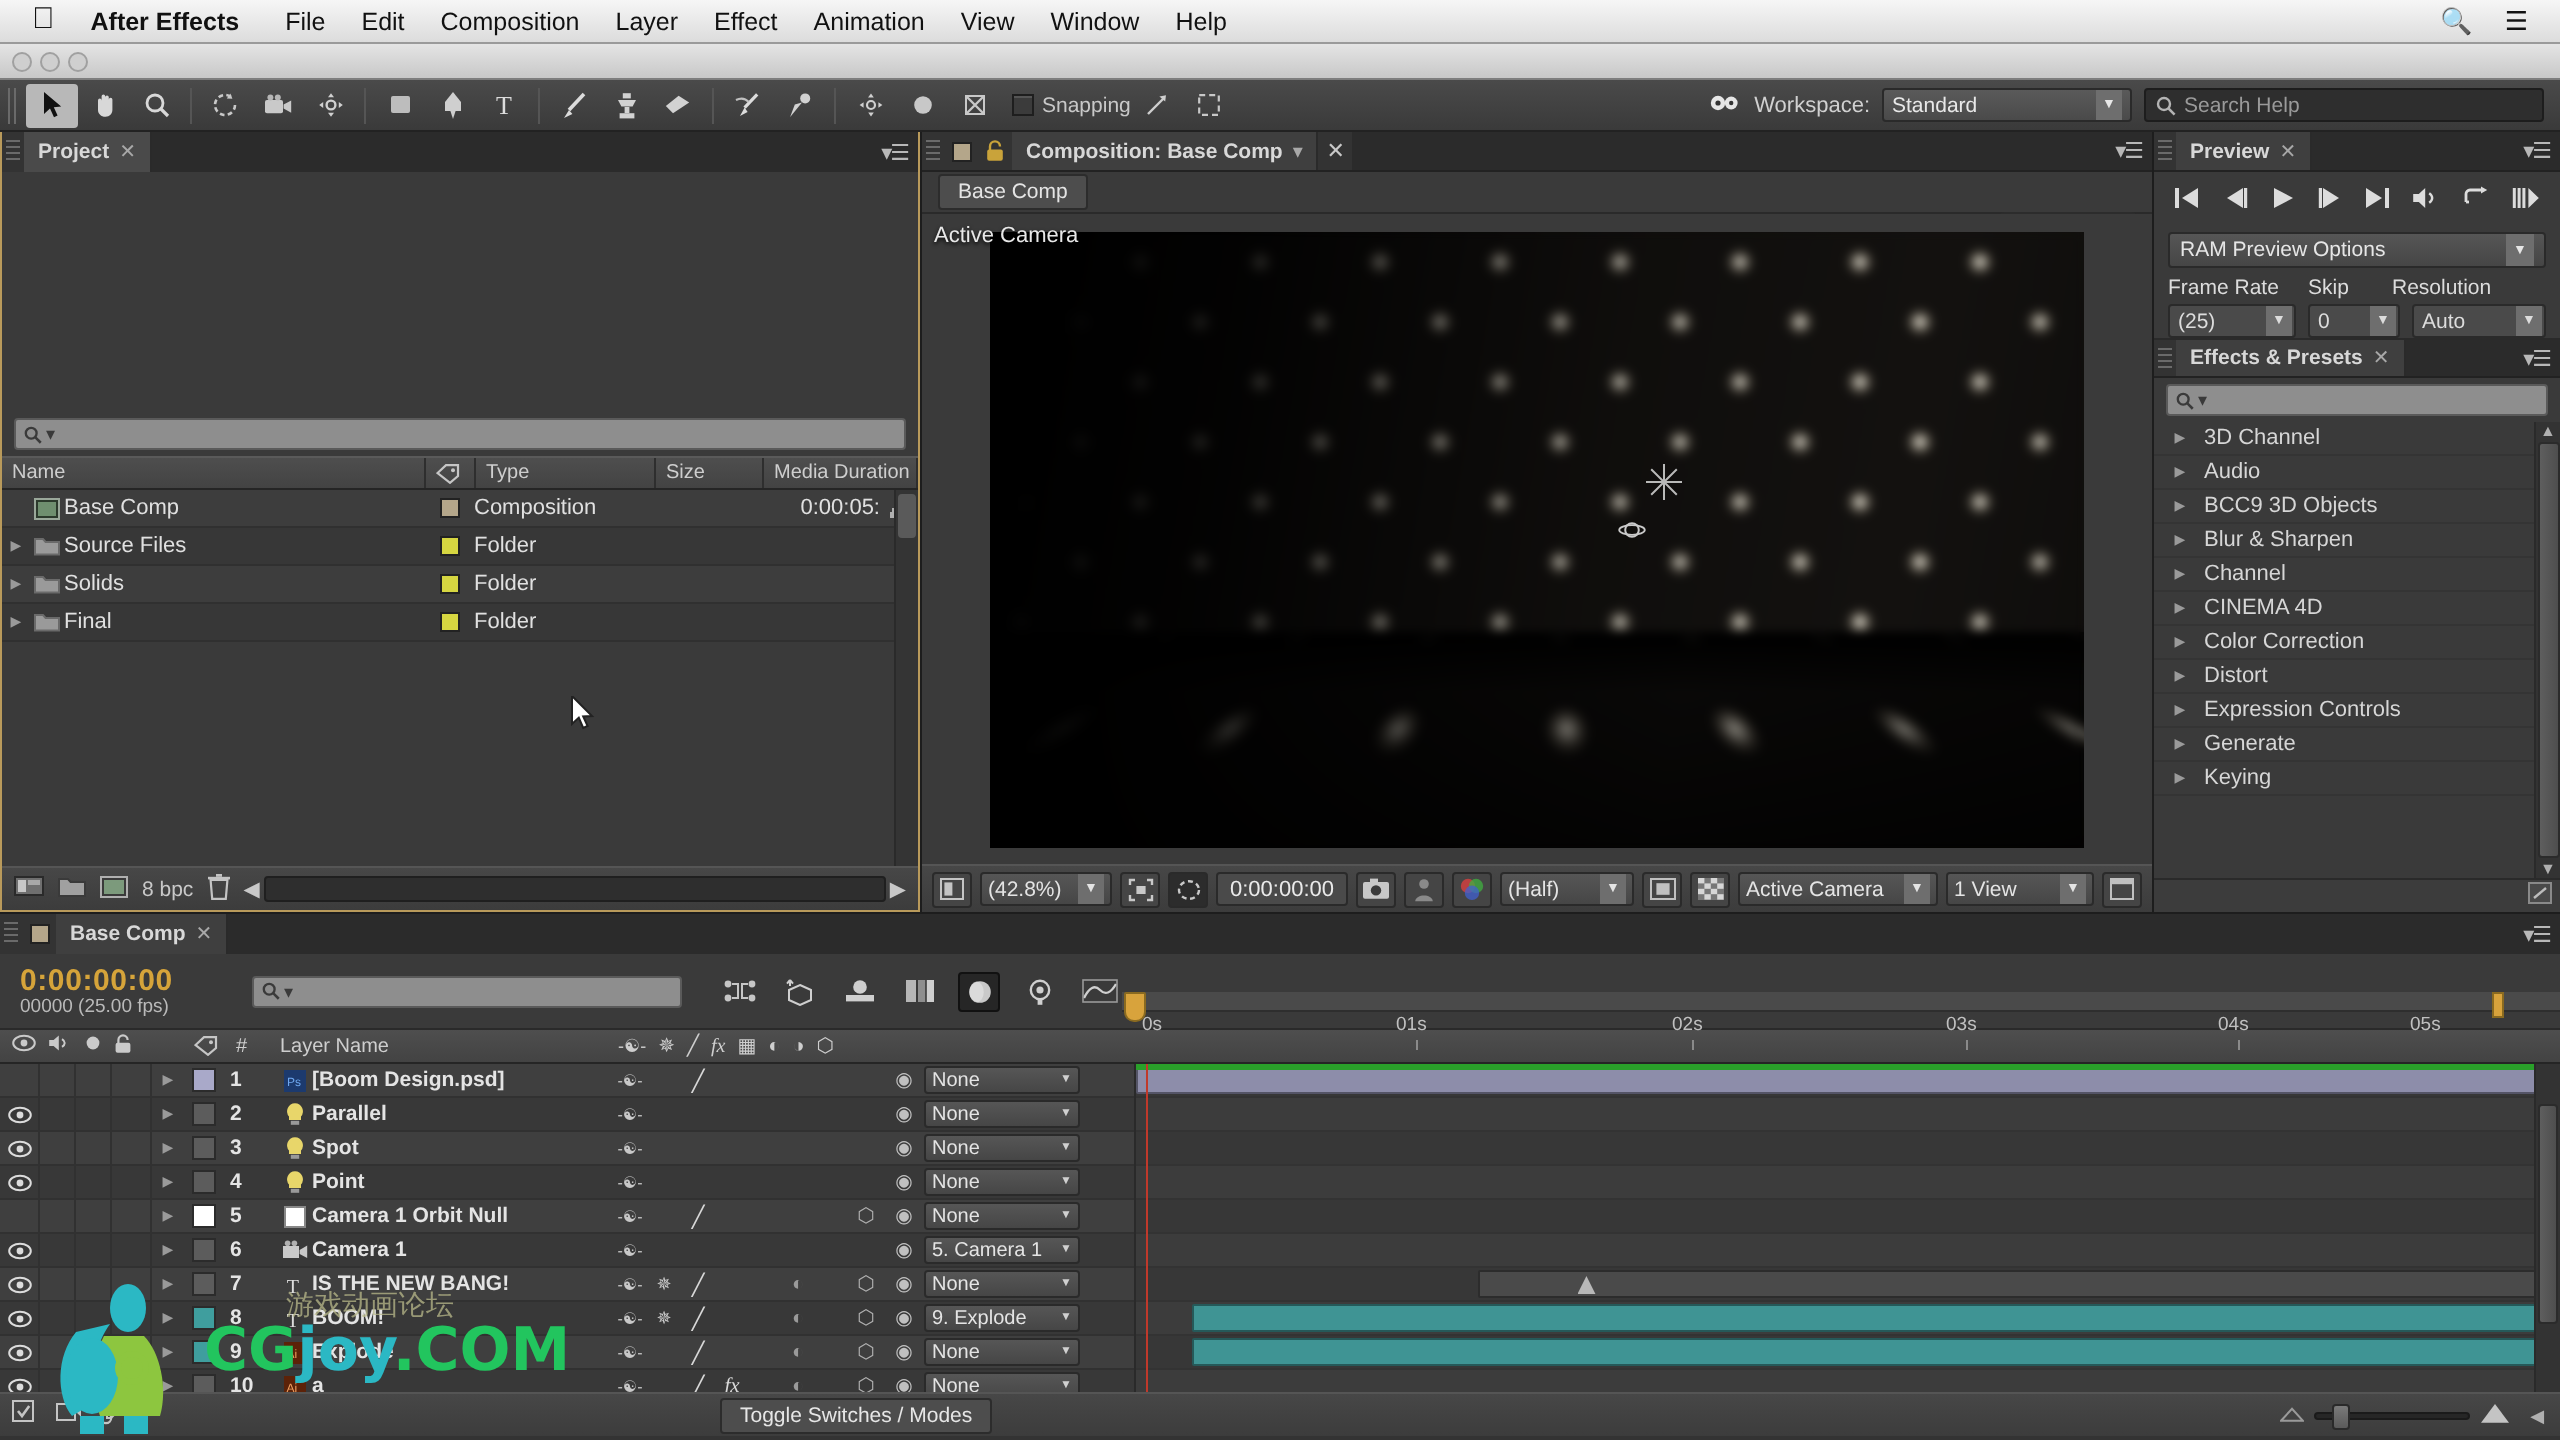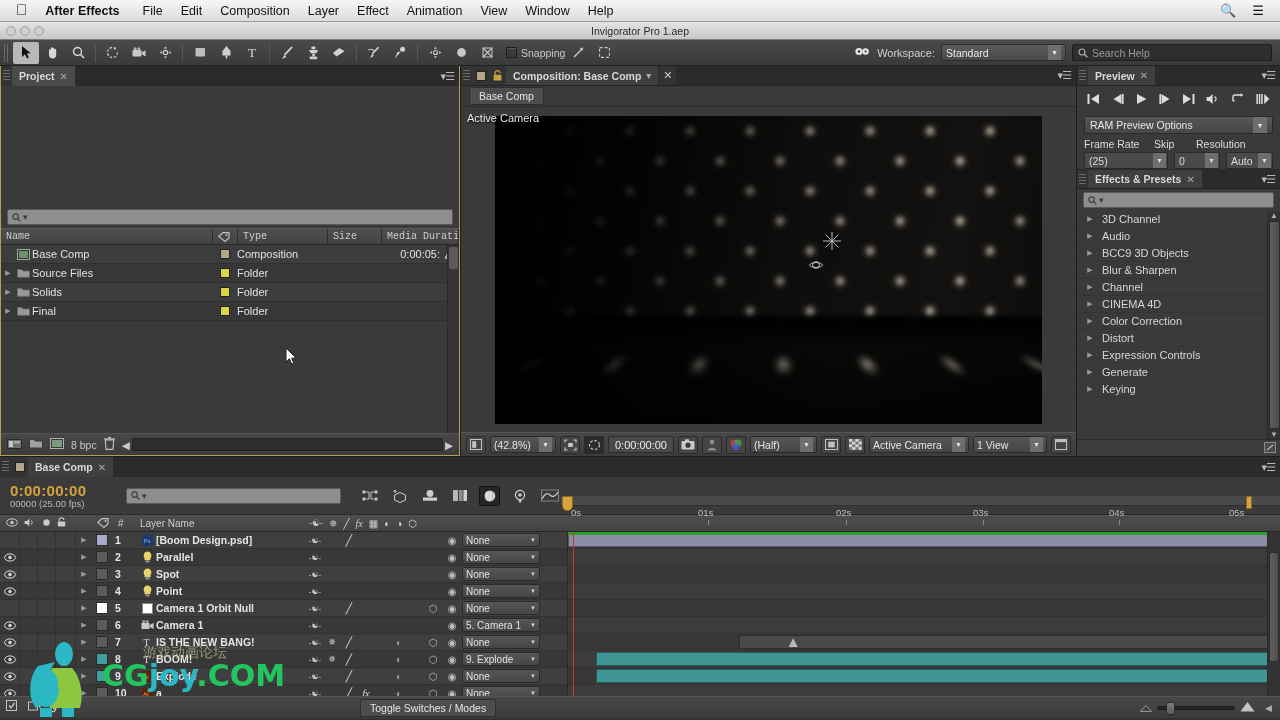--- a/index.html
+++ b/index.html
@@ -54,21 +54,21 @@
   
   #projectpanel{width:460px;border:1px solid #b99a5b;border-top:none;}
   #projectpanel .ptab{border-bottom:none;}
   #projectpanel .tabitem{background:#4a4a4a;text-align:right;}
   .projblank{height:120px;background:#3a3a3a;}
   .projsearch{height:22px;display:flex;align-items:center;padding:2px 6px;background:#3a3a3a;}
   .searchbox{flex:1;height:16px;background:#8e8e8e;border:1px solid #5a5a5a;border-radius:2px;
     display:flex;align-items:center;gap:2px;padding:0 4px;color:#3a3a3a;font-size:9px;}
   .projhdr{height:17px;background:linear-gradient(#4e4e4e,#434343);border-top:1px solid #5a5a5a;
     border-bottom:1px solid #252525;display:flex;align-items:center;font-size:10px;color:#cecece;}
-  .projhdr .c{border-right:1px solid #2e2e2e;height:100%;display:flex;align-items:center;padding:0 5px;overflow:hidden;white-space:nowrap;font-family:Liberation Mono, monospace;}
+  .projhdr .c{border-right:1px solid #2e2e2e;height:100%;display:flex;align-items:center;padding:0 5px;overflow:hidden;white-space:nowrap;}
   .projrow{height:19px;display:flex;align-items:center;font-size:11px;color:#e0e0e0;border-bottom:1px solid #303030;}
   .projrow:nth-child(odd){background:#3d3d3d;}
   .projrow:nth-child(even){background:#373737;}
   .twisty{width:14px;text-align:center;color:#9a9a9a;font-size:7px;}
   .ico16{width:17px;display:flex;align-items:center;justify-content:center;}
   .swatch{width:10px;height:10px;border:1px solid #222;}
   .projlist{flex:1;background:#3a3a3a;overflow:hidden;position:relative;}
   .projfoot{height:22px;background:linear-gradient(#474747,#3c3c3c);border-top:1px solid #555;
     display:flex;align-items:center;gap:7px;padding:0 6px;font-size:10.5px;}
   .projfoot .hscroll{flex:1;height:14px;display:flex;align-items:center;gap:2px;}
@@ -194,21 +194,20 @@
   <span class="sysicon">🔍</span>
   <span class="sysicon">☰</span>
 </div>
 
 <div id="titlebar">
   <span class="dots">
     <span class="dot"></span>
     <span class="dot"></span>
     <span class="dot"></span>
   </span>
-  <span class="doctitle">Invigorator Pro 1.aep</span>
 </div>
 
 <div id="toolbar">
   <span class="tgrip"></span>
   <span class="tool sel">
       <svg width="11" height="13" viewBox="0 0 11 13">
         <path d="M1 0 L1 11 L4 8.3 L6 12.6 L7.8 11.8 L5.9 7.6 L9.6 7.3 Z" fill="#111"></path>
       </svg>
     </span>
   <span class="tool">
@@ -688,21 +687,21 @@
     <div class="ramopts">
       <span>RAM Preview Options</span>
       <span class="car">▼</span>
     </div>
     <div class="prevgrid">
       <span style="width:64px">Frame Rate</span>
       <span style="width:36px">Skip</span>
       <span style="flex:1">Resolution</span>
     </div>
     <div class="prevgrid" style="margin-top:2px">
-      <span class="pfield" style="width:84px">
+      <span class="pfield" style="width:64px">
         <span>(25)</span>
         <span class="car">▼</span>
       </span>
       <span class="pfield" style="width:46px">
         <span>0</span>
         <span class="car">▼</span>
       </span>
       <span class="pfield" style="flex:1">
         <span>Auto</span>
         <span class="car">▼</span>
@@ -866,21 +865,21 @@
     </span>
     <div class="ruler">
       <div class="rulbar"></div>
       <span class="wab" style="left:2px"></span>
       <span class="wab" style="right:28px"></span>
       <span class="ticklbl" style="left:10px">0s</span>
       <span class="ticklbl" style="left:137px">01s</span>
       <span class="ticklbl" style="left:275px">02s</span>
       <span class="ticklbl" style="left:412px">03s</span>
       <span class="ticklbl" style="left:548px">04s</span>
-      <span class="ticklbl" style="left:668px">05s</span>
+      <span class="ticklbl" style="left:644px">05s</span>
       <span class="tickmk" style="left:147px"></span>
         <span class="tickmk" style="left:285px"></span>
       <span class="tickmk" style="left:422px"></span>
         <span class="tickmk" style="left:558px"></span>
       <span class="ctihead" style="left:6px"></span>
     </div>
   </div>
   <div class="layhdr">
     <span style="width:92px;display:flex;align-items:center;gap:6px;padding-left:6px">
       <span><svg width="12" height="9" viewBox="0 0 12 9">

